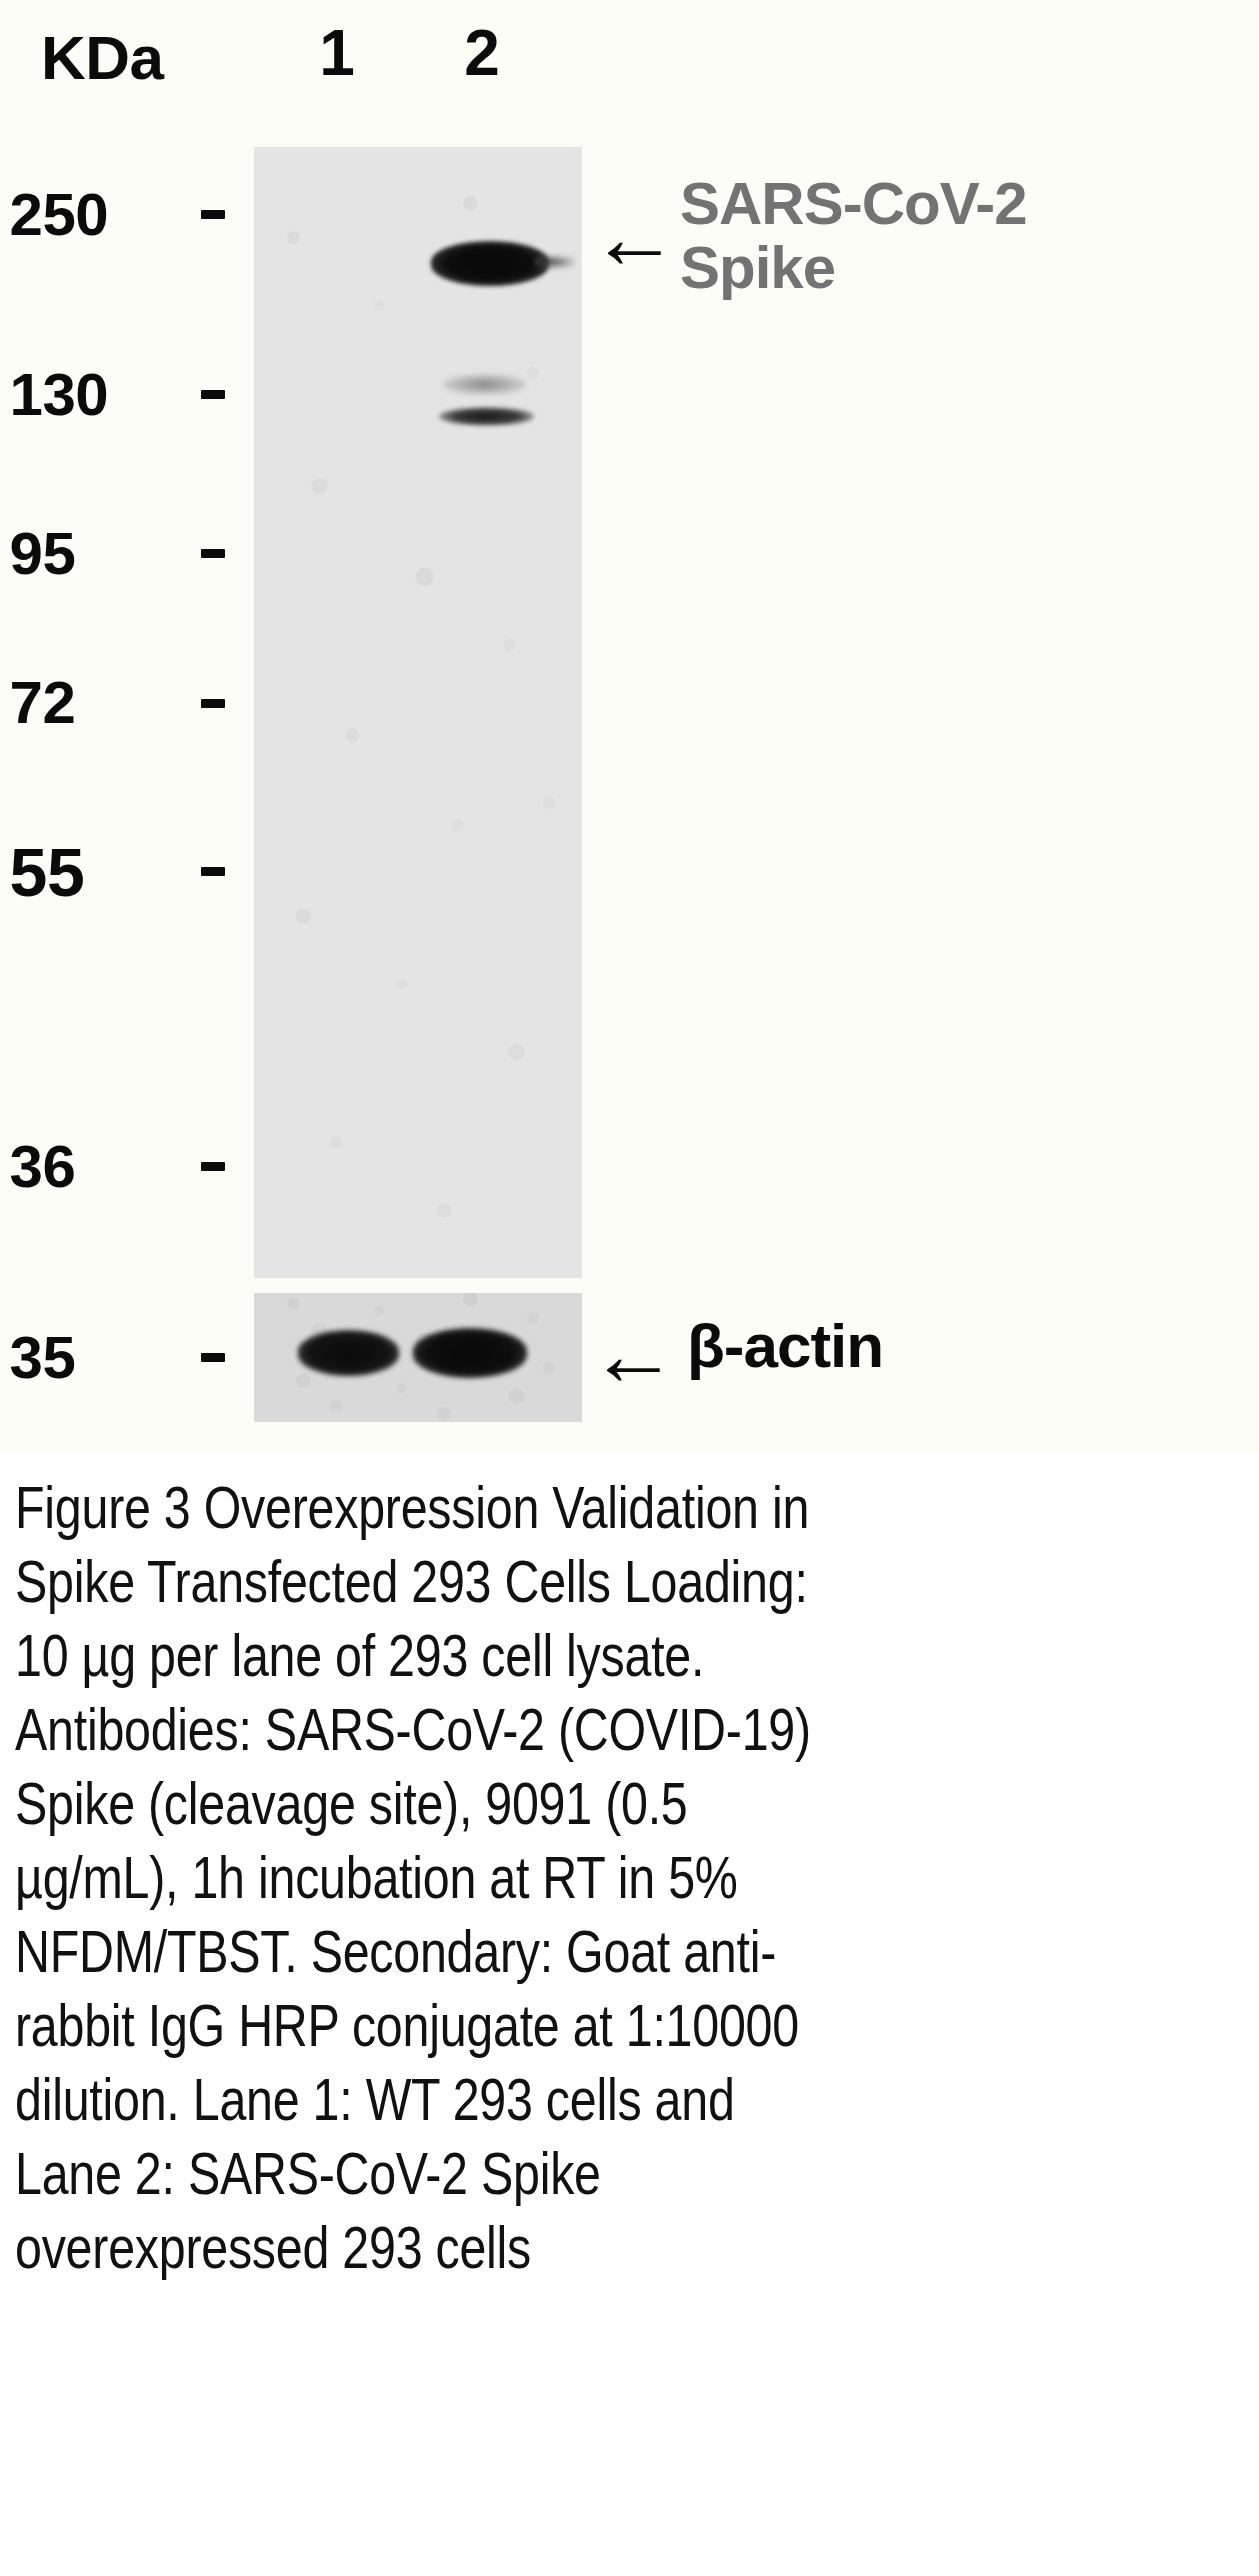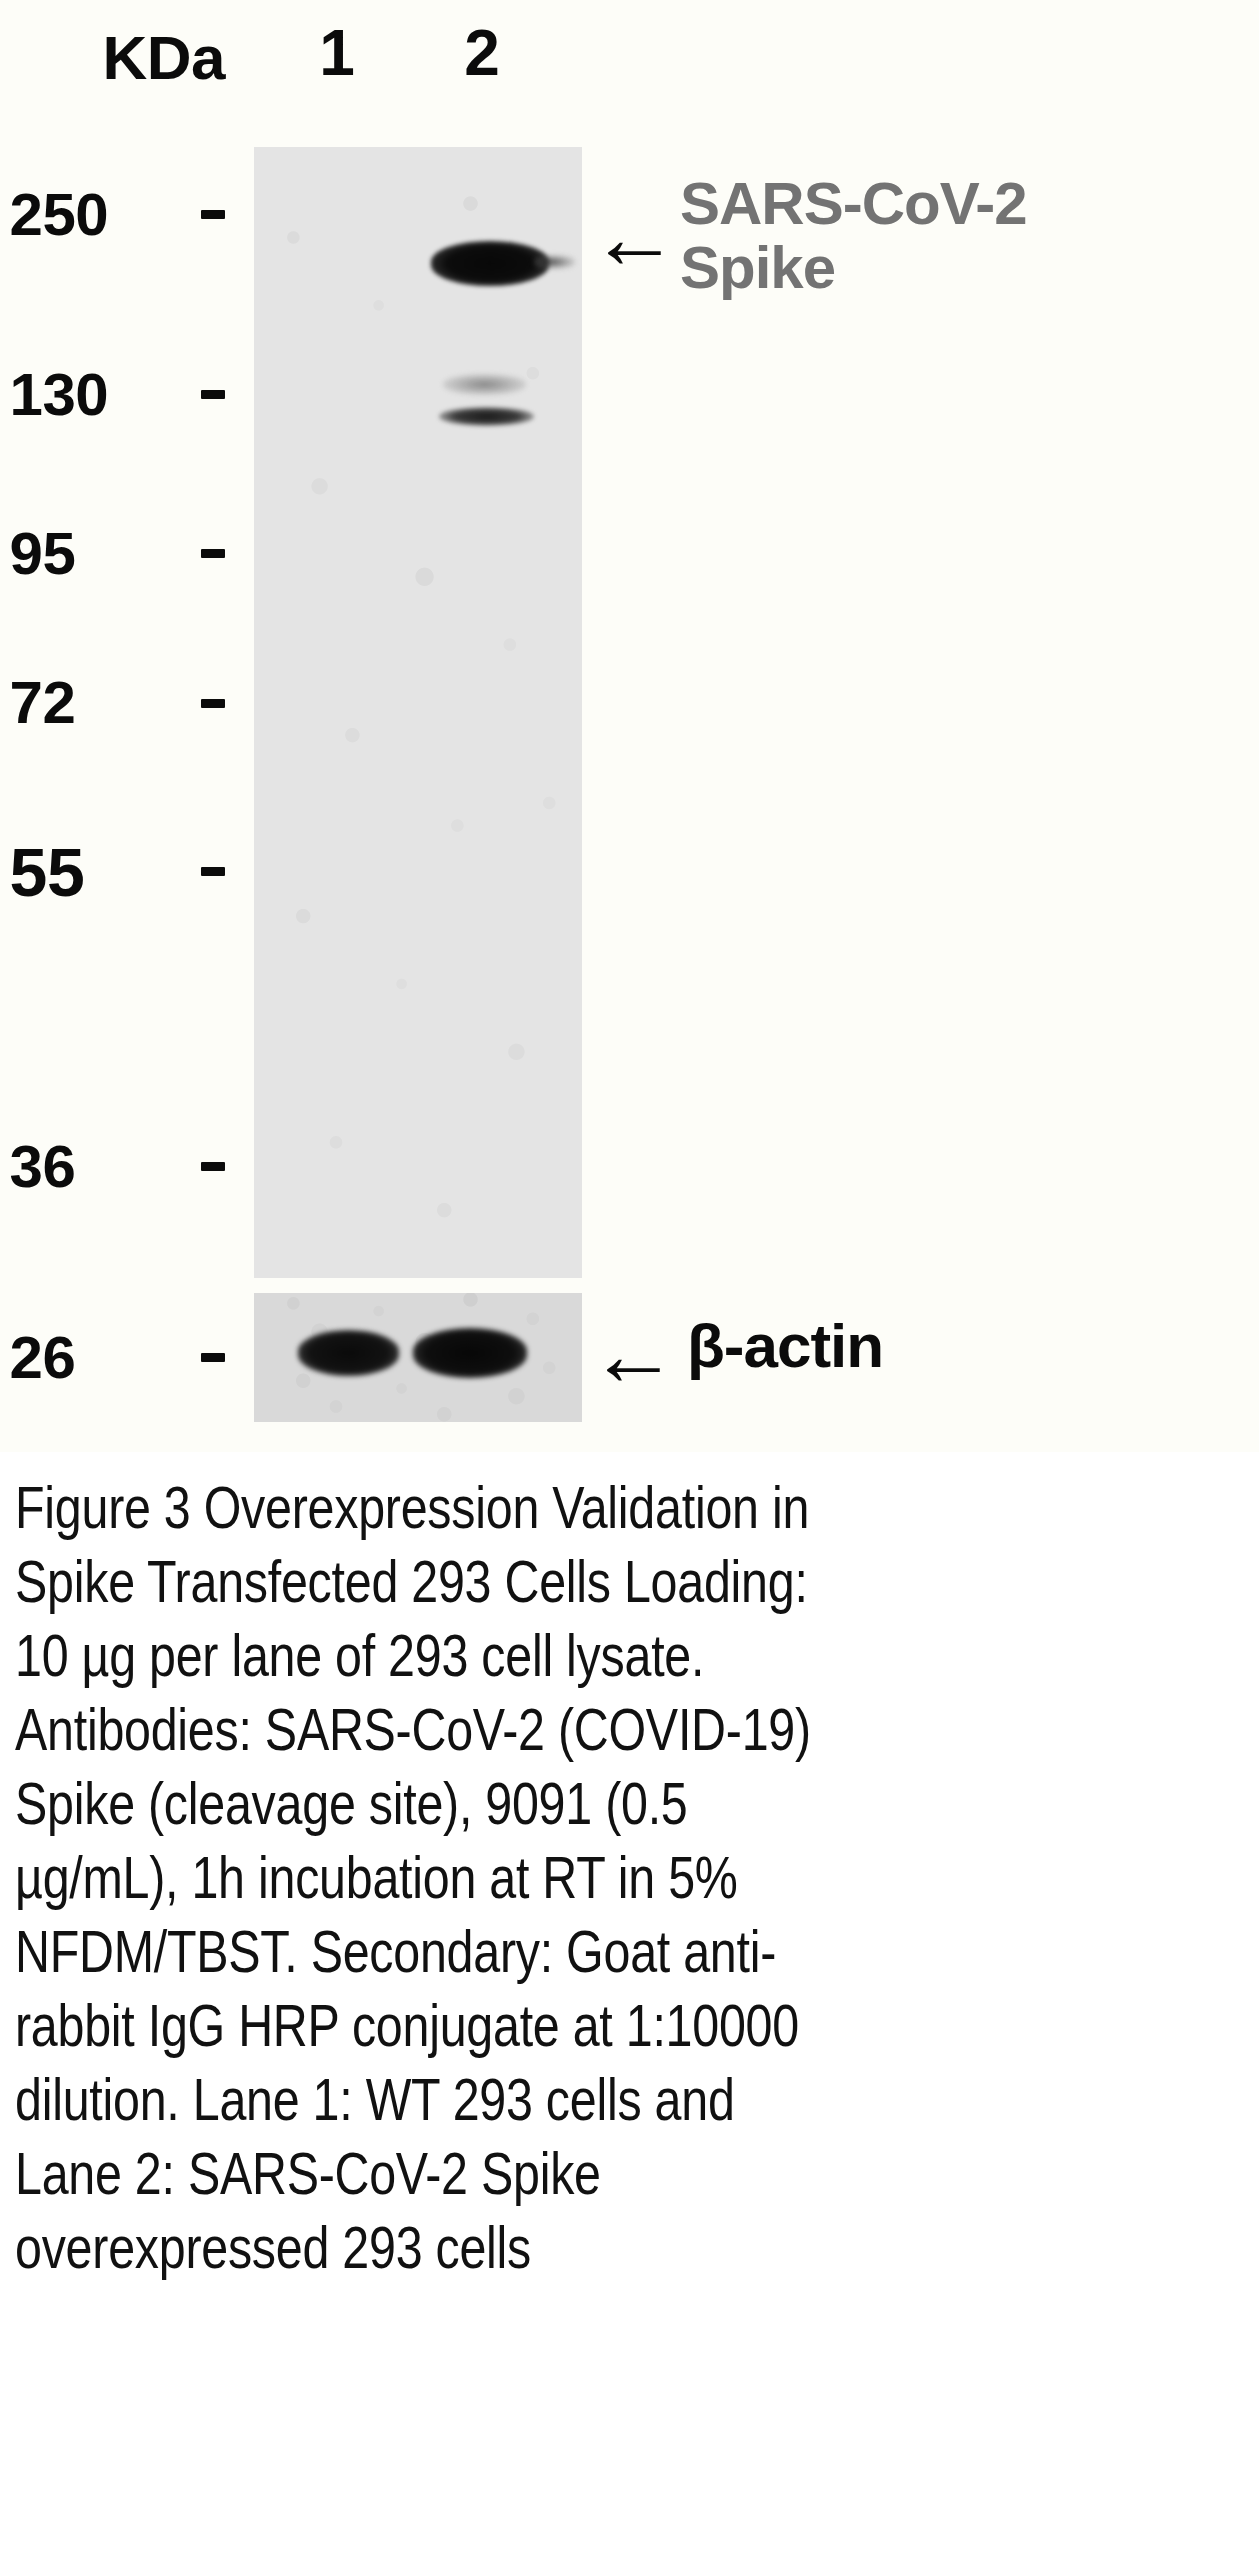--- a/index.html
+++ b/index.html
@@ -27,23 +27,23 @@
   }
   .mw-tick{
     position:absolute;
     background:#0b0b0b;
     height:8.7px;
     width:24px;
     border-radius:1px;
   }
 
   #kda-label{
-    left:22px;top:27px;width:174px;
+    left:12px;top:27px;width:174px;
     font-size:62px;line-height:62px;
-    text-align:right;
+    text-align:left;
     padding-left:29px;
   }
   #lane1-label{
     position:absolute;left:289px;top:21px;width:96px;
     font-size:64px;line-height:64px;font-weight:bold;color:#0b0b0b;
     text-align:center;
   }
   #lane2-label{
     position:absolute;left:434px;top:21px;width:96px;
     font-size:64px;line-height:64px;font-weight:bold;color:#0b0b0b;
@@ -184,21 +184,21 @@
 
   <div class="mw-label" style="left:9.6px;top:673px;width:174px;font-size:60px;line-height:60px;">72</div>
   <div class="mw-tick" style="left:201px;top:699px;"></div>
 
   <div class="mw-label" style="left:9.6px;top:842px;width:174px;font-size:68px;line-height:60px;">55</div>
   <div class="mw-tick" style="left:201px;top:867px;"></div>
 
   <div class="mw-label" style="left:9.6px;top:1137px;width:174px;font-size:60px;line-height:60px;">36</div>
   <div class="mw-tick" style="left:201px;top:1162px;"></div>
 
-  <div class="mw-label" style="left:9.6px;top:1328px;width:174px;font-size:60px;line-height:60px;">26</div>
+  <div class="mw-label" style="left:9.6px;top:1328px;width:174px;font-size:60px;line-height:60px;">35</div>
   <div class="mw-tick" style="left:201px;top:1353px;"></div>
 
   <div id="blot-main">
     <div class="noise"></div>
     <div class="band" id="band-spike"></div>
     <div class="band" id="band-spike-tail"></div>
     <div class="band" id="band-frag-upper"></div>
     <div class="band" id="band-frag-lower"></div>
   </div>
 

